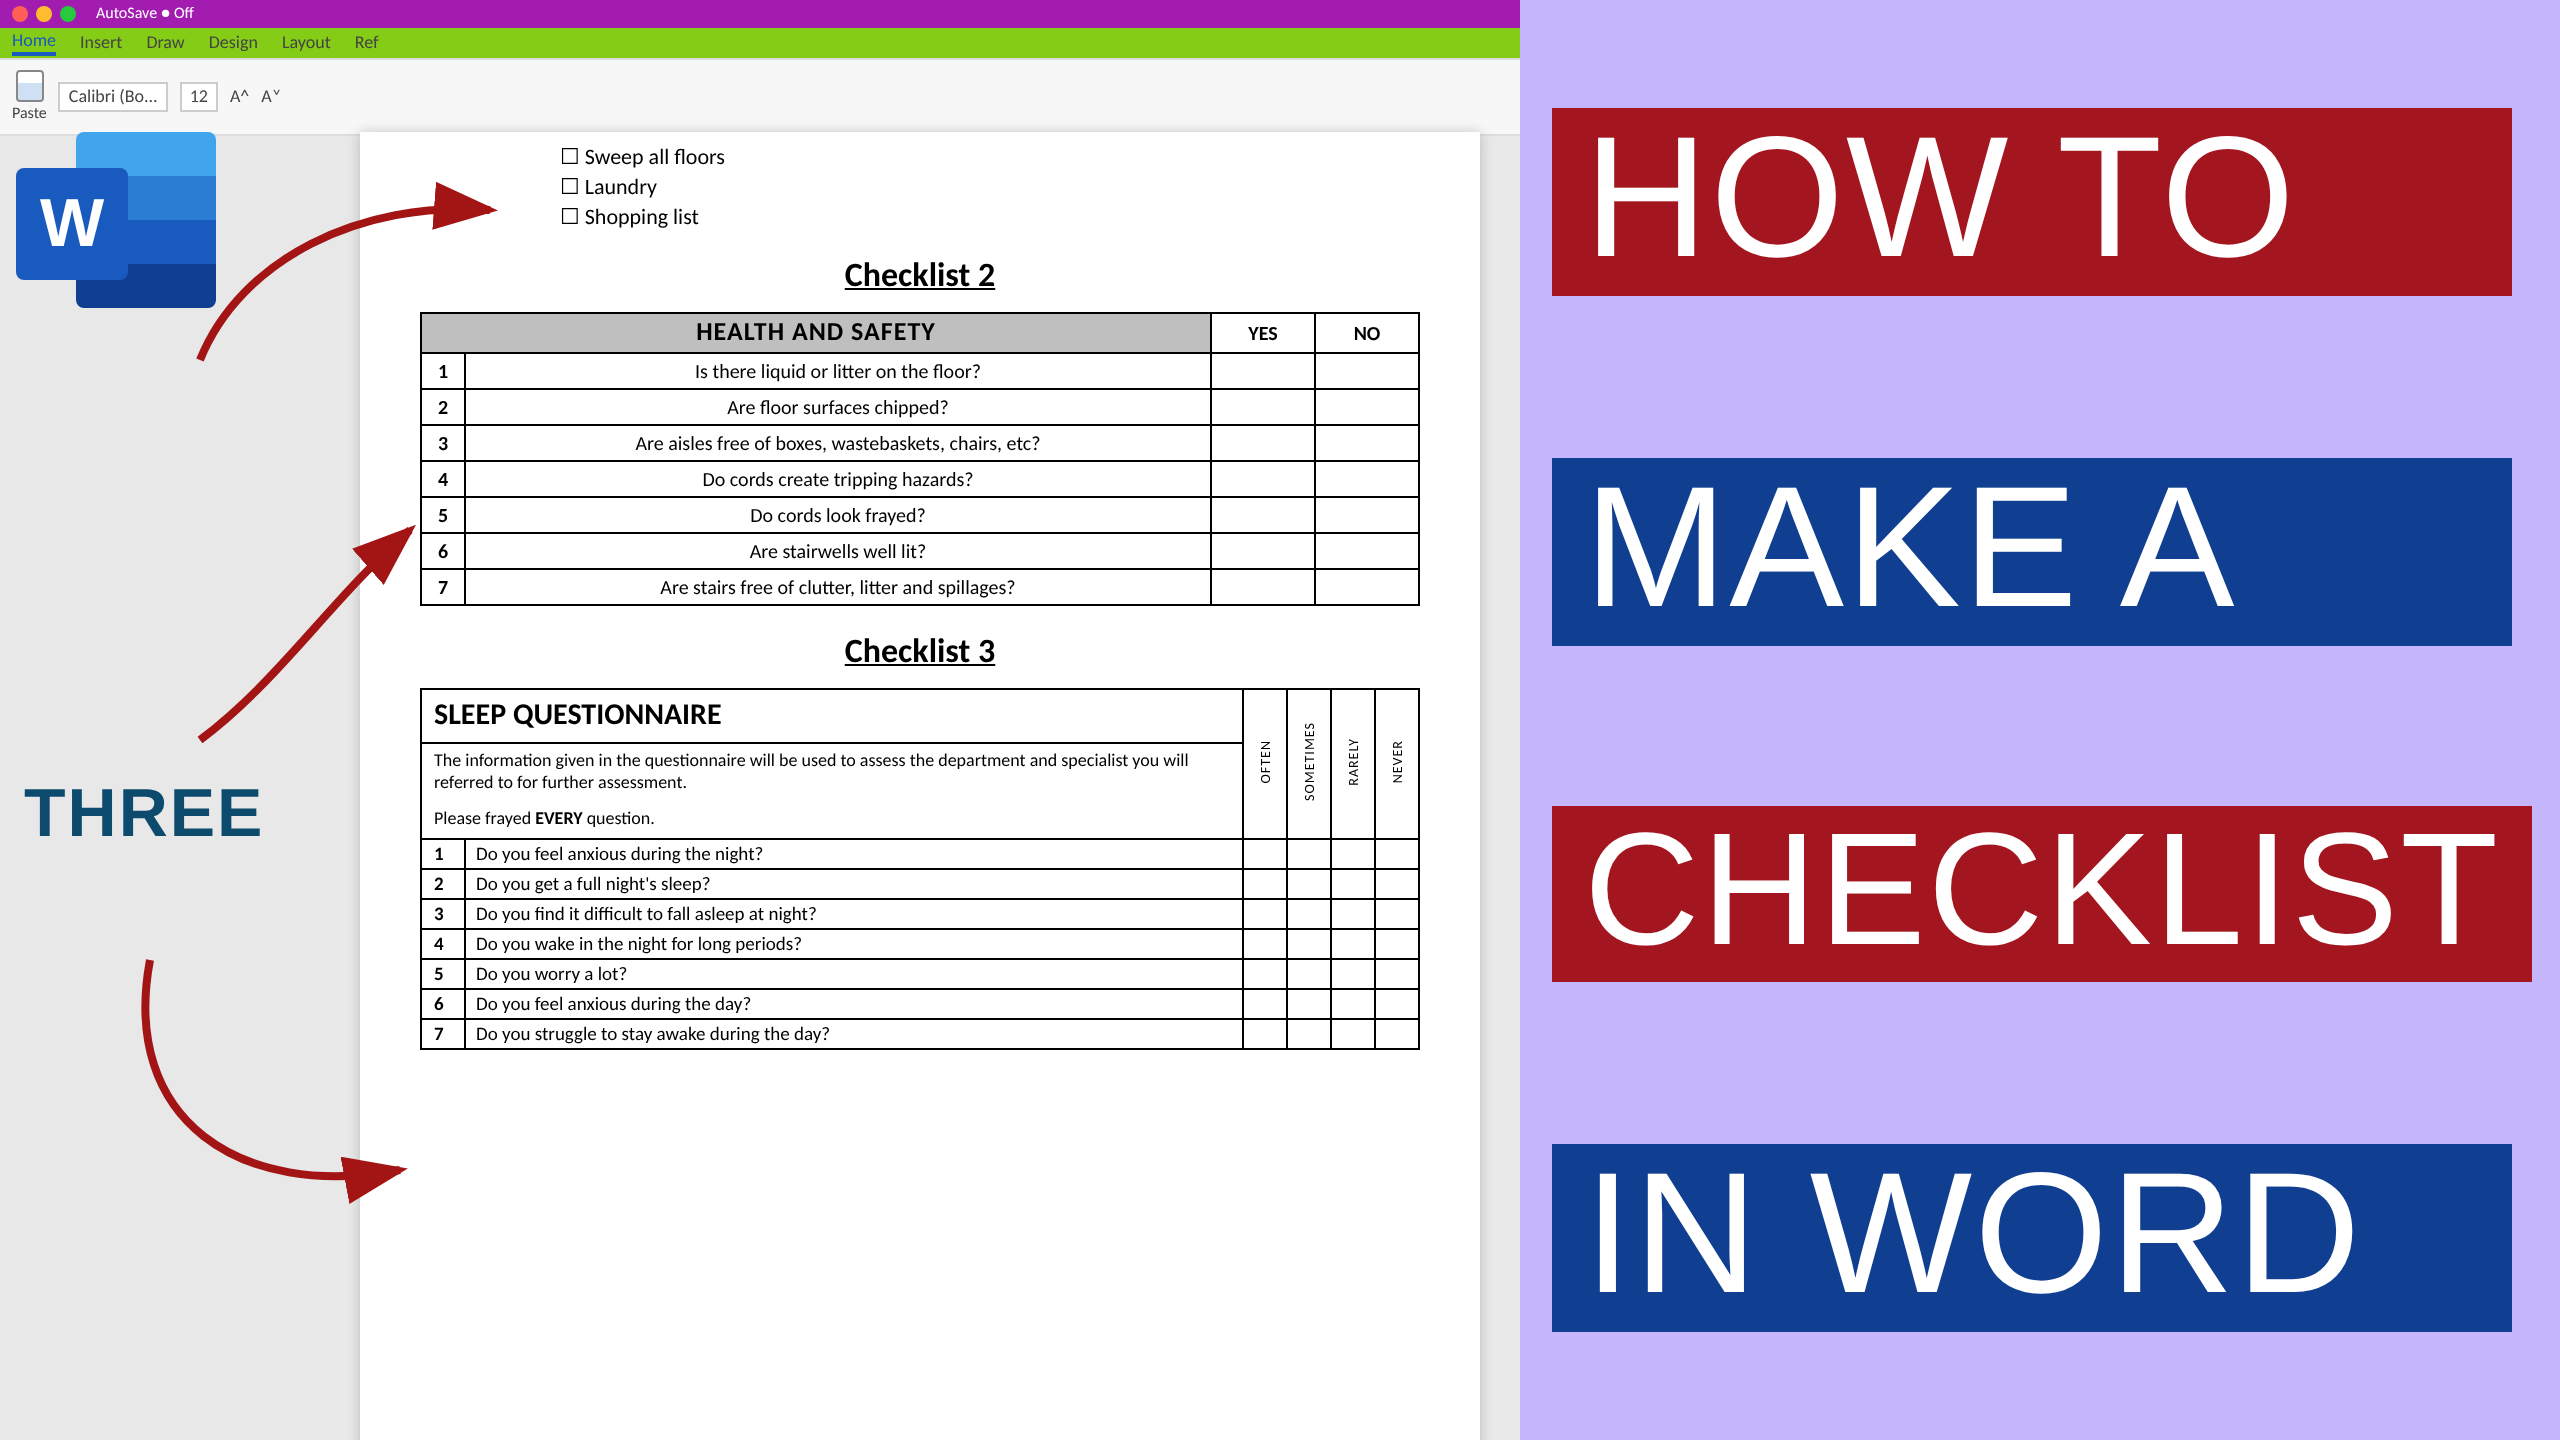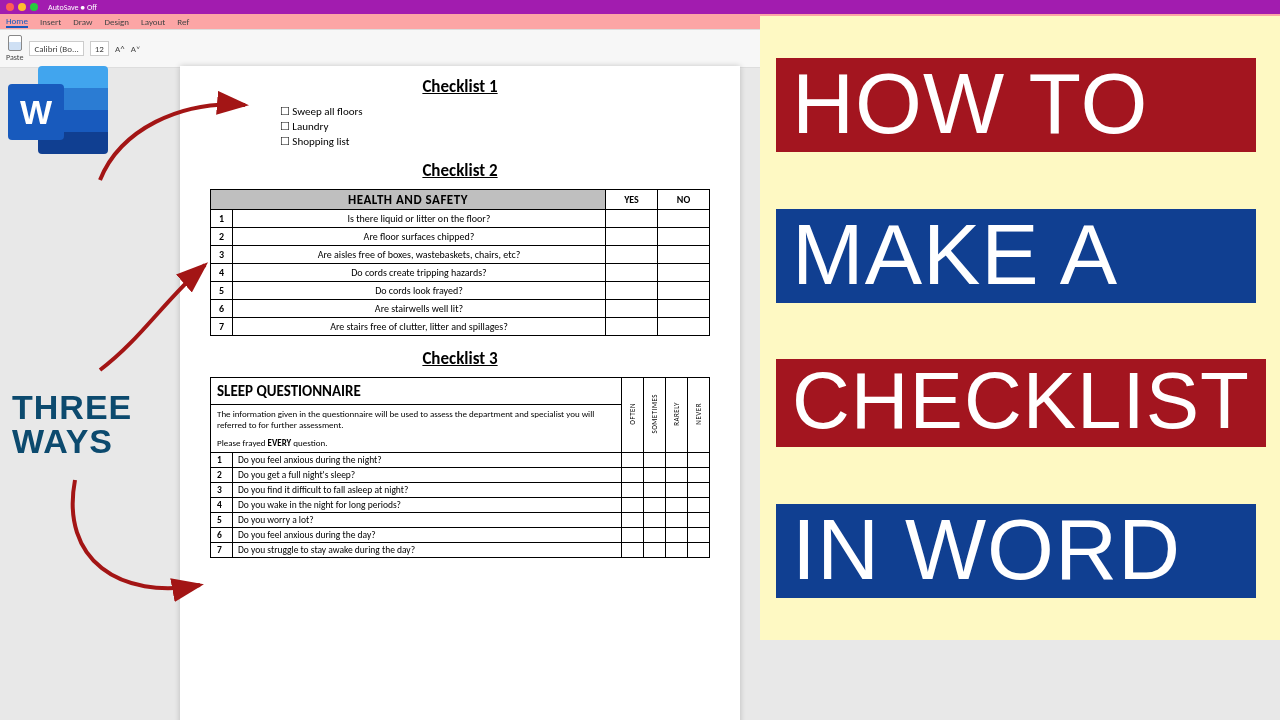--- a/index.html
+++ b/index.html
@@ -6,21 +6,21 @@
   body { width: 1280px; height: 720px; overflow: hidden; font-family: Calibri, Arial, sans-serif; background: #f0f0f0; position: relative; }
   
   
   .titlebar { height: 14px; background: #a21caf; display: flex; align-items: center; padding: 0 6px; gap: 4px; }
   .traffic { width: 8px; height: 8px; border-radius: 50%; }
   .traffic.red { background: #ff5f56; }
   .traffic.yellow { background: #ffbd2e; }
   .traffic.green { background: #27c93f; }
   .autosave { color: #fff; font-size: 8px; margin-left: 6px; }
   
-  .ribbon-tabs { height: 16px; background: #fca5a5; display: flex; align-items: center; font-size: 9px; gap: 12px; padding: 0 6px; border-bottom: 1px solid #ddd; }
+  .ribbon-tabs { height: 16px; background: #84cc16; display: flex; align-items: center; font-size: 9px; gap: 12px; padding: 0 6px; border-bottom: 1px solid #ddd; }
   .ribbon-tabs span { color: #444; }
   .ribbon-tabs .active { color: #185abd; border-bottom: 2px solid #185abd; }
   
   .ribbon-body { height: 38px; background: #f7f7f7; display: flex; align-items: center; padding: 0 6px; gap: 6px; font-size: 9px; color: #444; border-bottom: 1px solid #ddd; position: relative; }
   .paste-btn { display: flex; flex-direction: column; align-items: center; font-size: 8px; gap: 1px; }
   .paste-icon { width: 14px; height: 16px; background: linear-gradient(#fff 40%, #cfe0f4 40%); border: 1px solid #888; border-radius: 2px; position: relative; }
   .font-box { border: 1px solid #ccc; padding: 1px 4px; background: #fff; }
   .style-row { position: absolute; right: 80px; display: flex; gap: 4px; }
   .style-pill { border: 1px solid #ccc; padding: 2px 4px; font-size: 7px; background: #fff; color: #444; }
   .style-pill.sel { border-color: #185abd; }
@@ -63,21 +63,21 @@
   .word-logo .back .b4 { background: #103f91; }
   .word-logo .front { position: absolute; left: 0; top: 24px; width: 56px; height: 56px; background: #185abd; border-radius: 4px; display: flex; align-items: center; justify-content: center; color: #fff; font-weight: bold; font-size: 34px; font-family: "Segoe UI", Arial, sans-serif; }
   
   
   .three-ways { position: absolute; left: 12px; top: 390px; color: #0c4a6e; font-weight: 800; font-size: 34px; line-height: 1.0; font-family: Arial, sans-serif; letter-spacing: 1px; z-index: 15; }
   
   
   .arrows { position: absolute; left: 0; top: 0; width: 400px; height: 720px; z-index: 14; pointer-events: none; }
   
   
-  .banners { position: absolute; right: 0; top: 16px; width: 520px; height: 624px; background: #fef9c3; display: flex; flex-direction: column; justify-content: space-around; padding: 14px 10px 14px 16px; z-index: 10; }
+  .banners { position: absolute; right: 0; top: 0; width: 520px; height: 720px; background: #c4b5fd; display: flex; flex-direction: column; justify-content: space-around; padding: 14px 10px 14px 16px; z-index: 10; }
   .banner { color: #fff; font-family: Impact, "Arial Black", sans-serif; font-size: 86px; font-weight: 400; letter-spacing: 1px; padding: 2px 16px 6px; line-height: 1; display: inline-block; width: fit-content; min-width: 480px; text-align: left; font-stretch: condensed; }
   .banner.red { background: #a3151f; }
   .banner.blue { background: #103f91; }
 </style>
 </head>
 <body>
 
 <div class="titlebar">
   <div class="traffic red"></div>
   <div class="traffic yellow"></div>
@@ -115,21 +115,20 @@
   <div class="share-comments">
     <span>Share</span>
     <span>Comments</span>
   </div>
   <span class="texteff">ext Eff...</span>
 </div>
 
 <div class="doc-area">
   <div class="page">
 
-    <div class="chk-title">Checklist 1</div>
     <div class="simple-list">
       <div>Sweep all floors</div>
       <div>Laundry</div>
       <div>Shopping list</div>
     </div>
 
     <div class="chk-title" style="margin-top:10px">Checklist 2</div>
     <table class="tbl">
       <tbody>
           <tr>
@@ -275,21 +274,20 @@
       <path d="M0,0 L8,3 L0,6 Z" fill="#a31515"></path>
     </marker>
   </defs>
   <path d="M 100 180 C 120 130, 180 100, 245 105" stroke="#a31515" stroke-width="4" fill="none" marker-end="url(#ah)"></path>
   <path d="M 100 370 C 140 340, 165 300, 205 265" stroke="#a31515" stroke-width="4" fill="none" marker-end="url(#ah)"></path>
   <path d="M 75 480 C 60 560, 120 600, 200 585" stroke="#a31515" stroke-width="4" fill="none" marker-end="url(#ah)"></path>
 </svg>
 
 <div class="three-ways">
   <div>THREE</div>
-  <div>WAYS</div>
 </div>
 
 <div class="banners">
   <div class="banner red">HOW TO</div>
   <div class="banner blue">MAKE A</div>
   <div class="banner red" style="font-size:80px">CHECKLIST</div>
   <div class="banner blue">IN WORD</div>
 </div>
 
 </body></html>

